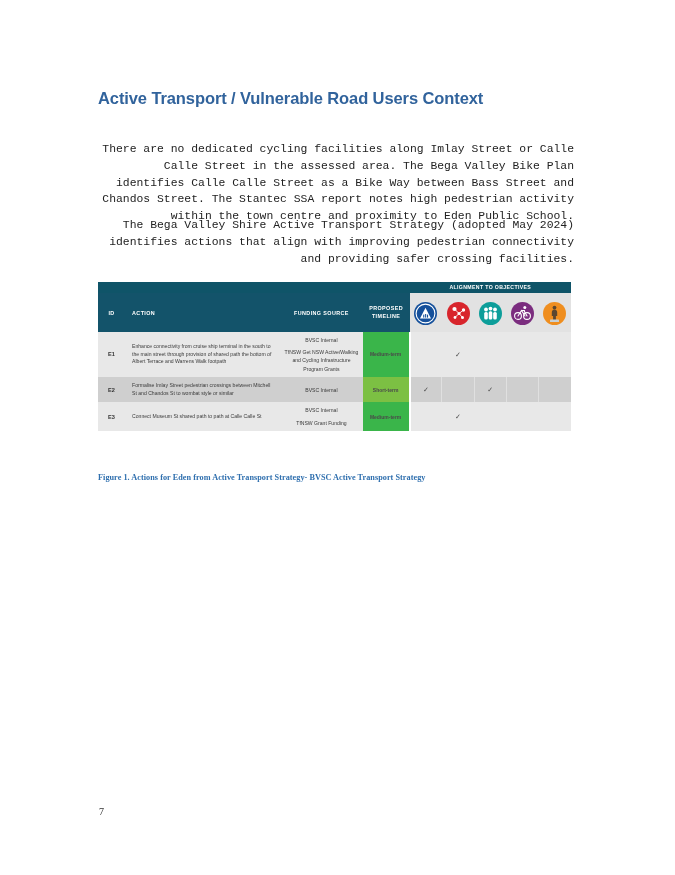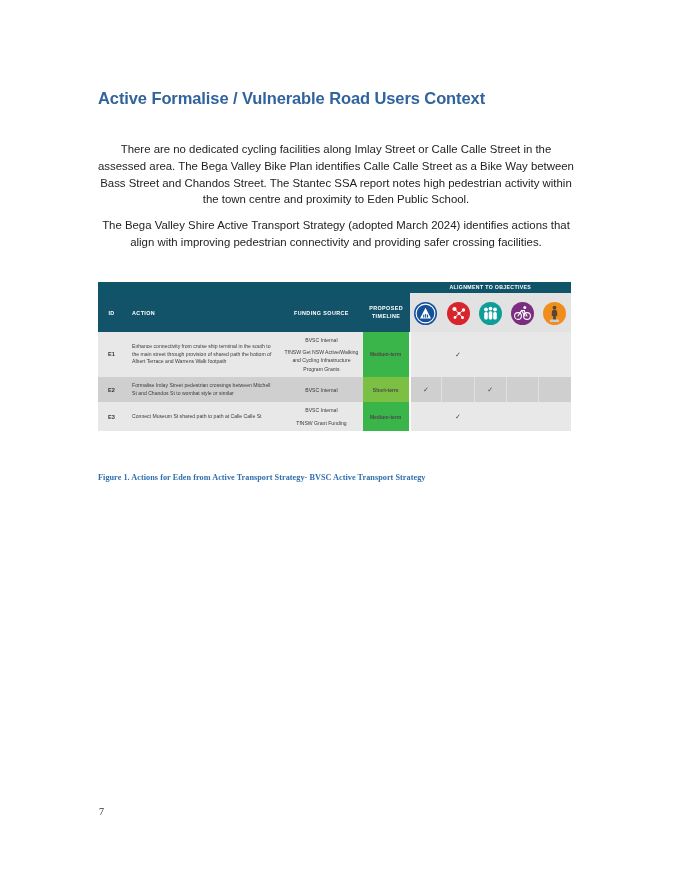--- a/index.html
+++ b/index.html
@@ -31,25 +31,25 @@
     font-weight: bold;
     color: #31639c;
     letter-spacing: -0.1px;
   }
 
   
   .para {
     position: absolute;
     left: 98px;
     width: 476px;
-    font-family: Liberation Sans, sans-serif;
+    font-family: Liberation Mono, monospace;
     font-size: 11.4px;
     line-height: 16.6px;
     color: #222222;
-    text-align: center;
+    text-align: right;
   }
   #para-1 { top: 130px; }
   #para-2 { top: 206px; }
 
   
   .figure-wrap {
     position: absolute;
     left: 98px;
     top: 282px;
     width: 473px;
@@ -195,24 +195,24 @@
     font-family: "Liberation Serif", serif;
     font-size: 10px;
     color: #333333;
   }
 </style>
 </head>
 <body>
 
 <div class="page">
 
-  <h1 class="doc-heading">Active Formalise / Vulnerable Road Users Context</h1>
+  <h1 class="doc-heading">Active Transport / Vulnerable Road Users Context</h1>
 
   <p class="para" id="para-1">There are no dedicated cycling facilities along Imlay Street or Calle Calle Street in the assessed area. The Bega Valley Bike Plan identifies Calle Calle Street as a Bike Way between Bass Street and Chandos Street. The Stantec SSA report notes high pedestrian activity within the town centre and proximity to Eden Public School.</p>
-  <p class="para" id="para-2">The Bega Valley Shire Active Transport Strategy (adopted March 2024) identifies actions that align with improving pedestrian connectivity and providing safer crossing facilities.</p>
+  <p class="para" id="para-2">The Bega Valley Shire Active Transport Strategy (adopted May 2024) identifies actions that align with improving pedestrian connectivity and providing safer crossing facilities.</p>
 
   <div class="figure-wrap">
     <table class="tbl">
       <colgroup>
         <col style="width:27px">
         <col style="width:155px">
         <col style="width:82px">
         <col style="width:47px">
         <col style="width:32.2px">
         <col style="width:32.2px">

